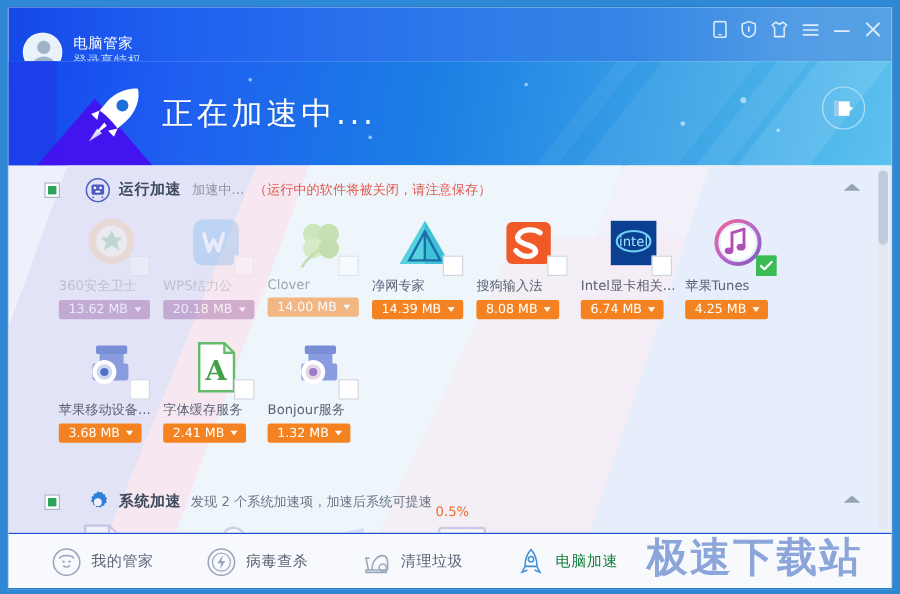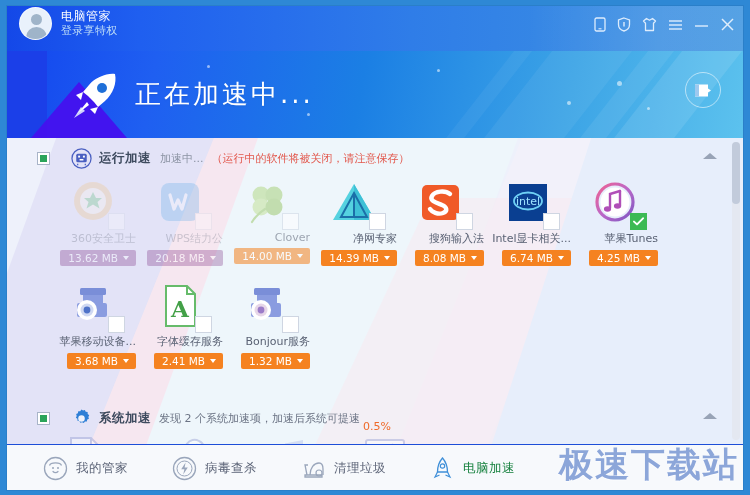--- a/index.html
+++ b/index.html
@@ -24,21 +24,21 @@
   .titlebar {
     position:relative; height:45px; width:100%;
     background:linear-gradient(90deg,#1448e8 0%,#1f5ff0 18%,#2f7de8 55%,#3f95e0 100%);
     overflow:hidden;
   }
   .titlebar .tb-sheen{
     position:absolute; right:-40px; top:-60px; width:420px; height:160px;
     background:linear-gradient(110deg, rgba(255,255,255,0) 40%, rgba(255,255,255,.12) 70%);
     transform:rotate(-18deg);
   }
-  .userblock { position:absolute; left:12px; top:1px; display:flex; align-items:center; }
+  .userblock { position:absolute; left:12px; top:21px; display:flex; align-items:center; }
   .avatar {
     width:33px; height:33px; border-radius:50%;
     background:#e9f1fb; position:relative; overflow:hidden;
     border:1px solid rgba(255,255,255,.6);
   }
   .avatar .head{ position:absolute; width:11px; height:11px; border-radius:50%; background:#9fb4c9; left:11px; top:6px;}
   .avatar .body{ position:absolute; width:21px; height:14px; border-radius:11px 11px 0 0; background:#9fb4c9; left:6px; top:19px;}
   .usertext { margin-left:9px; line-height:1.25; }
   .usertext .nm { color:#ffffff; font-size:12px; letter-spacing:.5px;}
   .usertext .sub { color:#bddcf7; font-size:11px; letter-spacing:.3px;}
@@ -108,21 +108,21 @@
   .sec-note{ margin-left:8px; font-size:11px; color:#e2574c; }
   .sec-sub{ margin-left:8px; font-size:11px; color:#6b7384;}
   .sec-hi{ color:#ef6a2a; font-size:11px; margin-left:3px;margin-top:16px;}
   .collapse{
     position:absolute; right:26px; top:8px; cursor:pointer;
     width:0; height:0; border-left:7px solid transparent; border-right:7px solid transparent;
     border-bottom:6px solid #98a3b6;
   }
 
   .grid { display:flex; flex-wrap:wrap; padding:6px 0 0 42px; width:700px;}
-  .item { width:87px; margin:2px 0 14px 0; text-align:right; position:relative; }
+  .item { width:87px; margin:2px 0 14px 0; text-align:left; position:relative; }
   .item .iconwrap{ position:relative; width:48px; height:48px; margin:0 auto 4px auto;}
   .item .badge{
     position:absolute; right:-8px; bottom:-3px; width:17px; height:17px;
     background:#ffffff; border:1px solid #cfd6e2;
   }
   .item .badge.ok{ background:#3cba54; border-color:#3cba54; display:flex;align-items:center;justify-content:center;}
   .item .nm{ font-size:11px; color:#5a6274; white-space:nowrap; overflow:hidden; text-overflow:ellipsis; }
   .item .size{
     display:inline-flex; align-items:center; gap:5px; margin-top:4px;
     background:#f58220; color:#ffffff; font-size:10.5px;
@@ -146,21 +146,21 @@
     background:#f7f9fc; border-top:1px solid #1d4ed8;
     display:flex; align-items:center; padding-left:36px; gap:44px;
   }
   .navitem{ display:flex; align-items:center; gap:8px; cursor:pointer; }
   .navitem .ni{ width:25px; height:25px; }
   .navitem .nl{ font-size:12.5px; color:#5d6578; letter-spacing:.5px;}
   .navitem.active .nl{ color:#15803d; }
   .navitem .dot-red{ position:absolute; width:5px;height:5px;border-radius:50%;background:#e8413a;}
 
   .watermark{
-    position:absolute; right:4px; bottom:4px;
+    position:absolute; right:24px; bottom:4px;
     font-size:34px; color:#6f8fd0; opacity:.78; letter-spacing:2px;
     font-family:"DejaVu Sans","Liberation Sans",sans-serif; font-weight:bold;
     pointer-events:none; text-shadow:0 1px 0 rgba(255,255,255,.7);
   }
 </style>
 </head>
 <body>
 
 <div class="app">
 <div class="frame">

